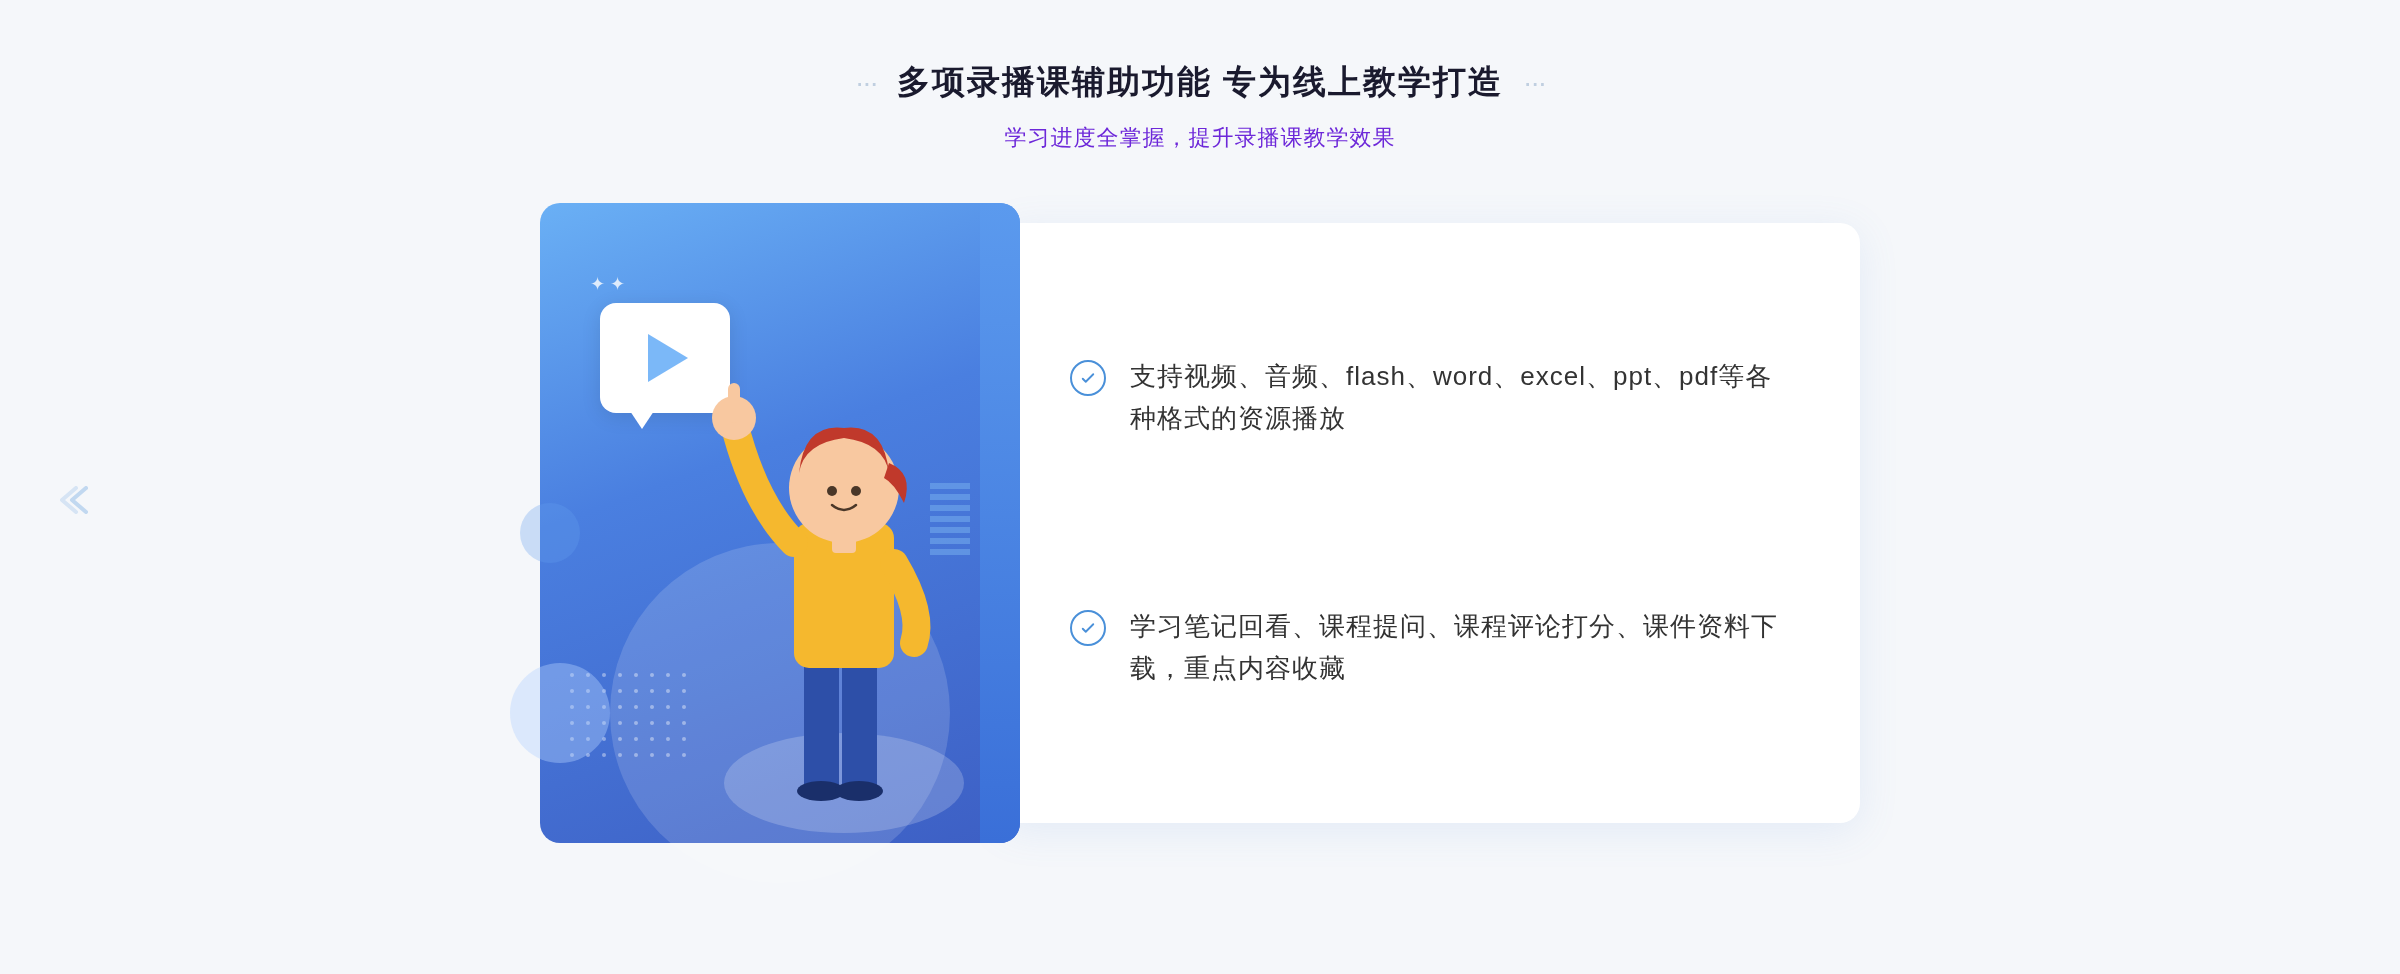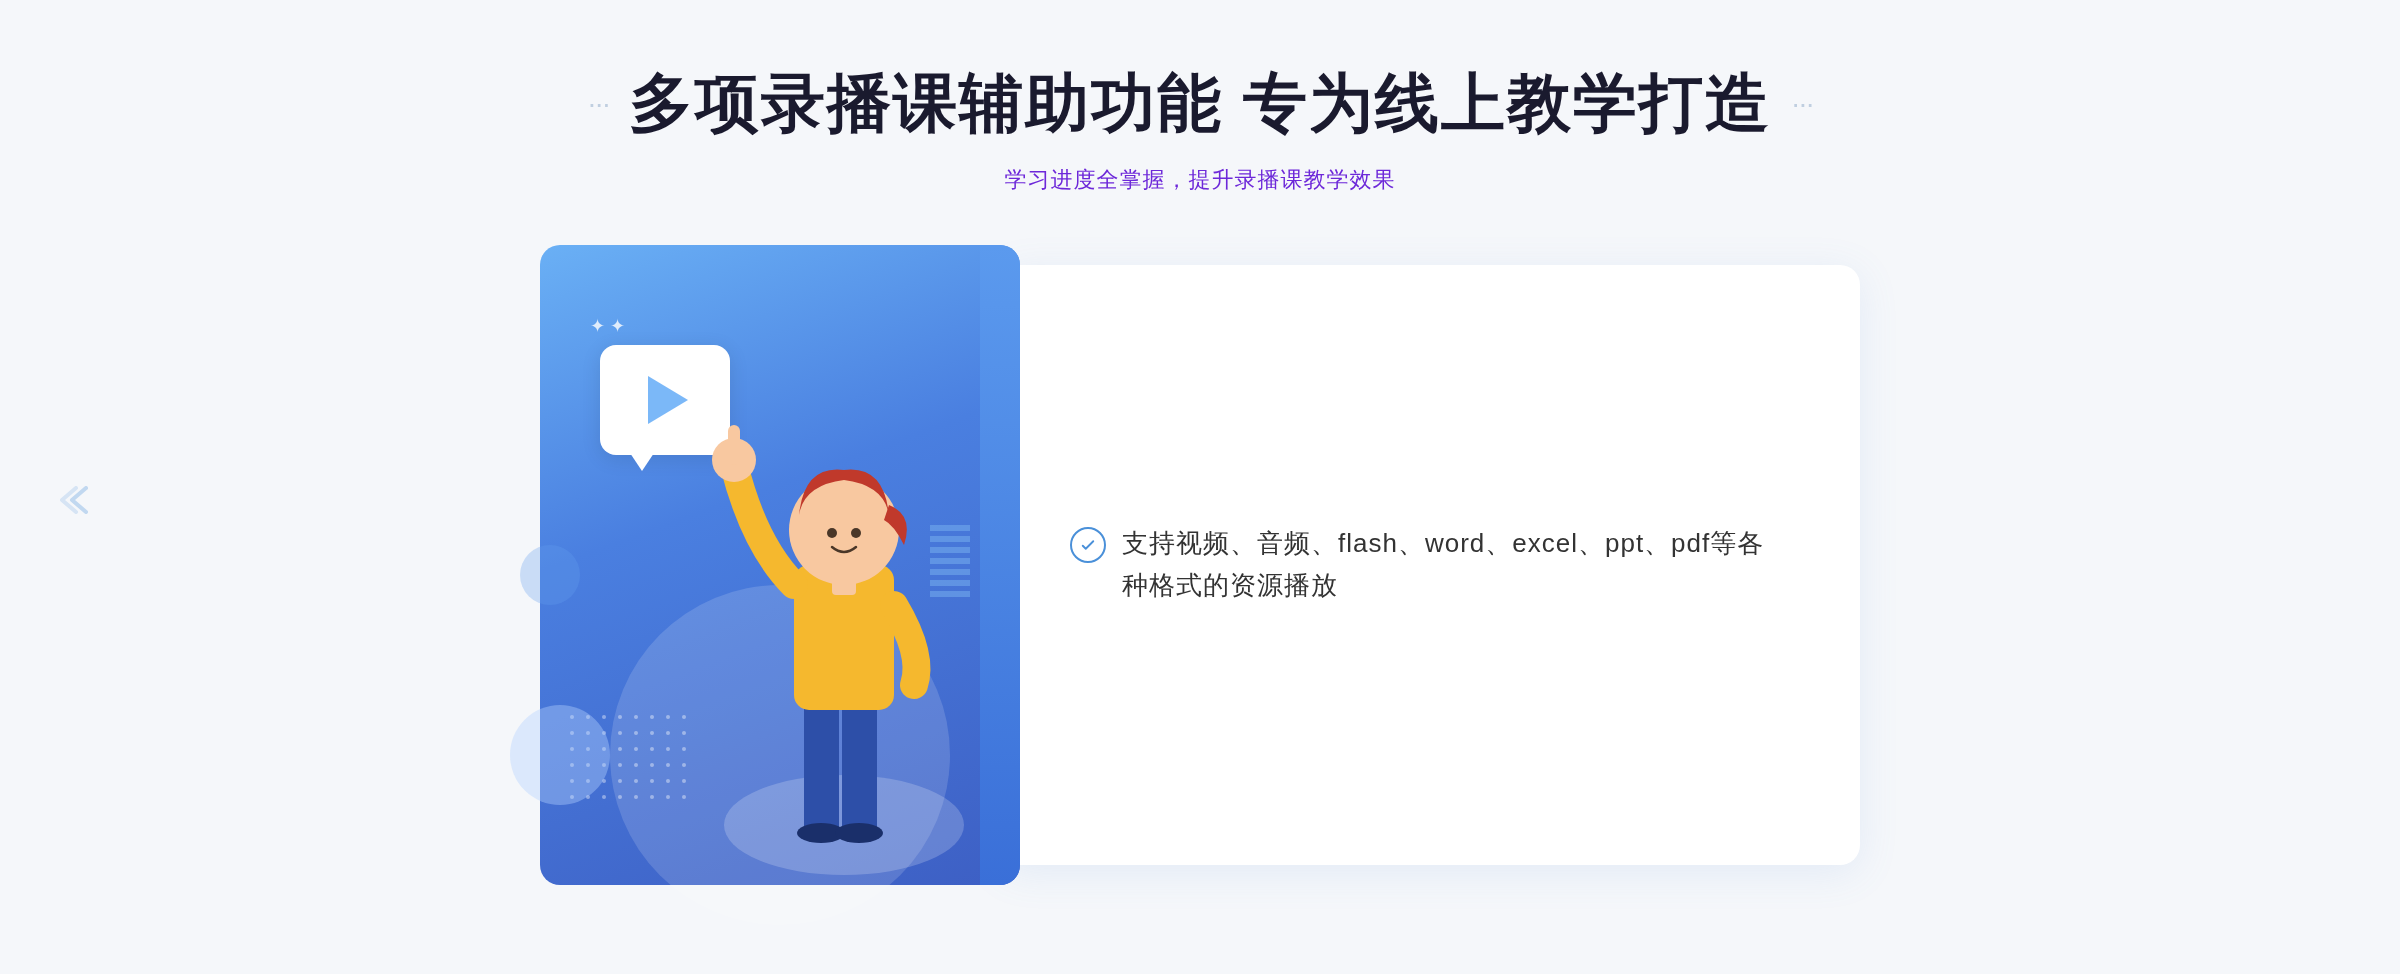--- a/index.html
+++ b/index.html
@@ -48,21 +48,21 @@
       margin-bottom: 18px;
     }
 
     .header-decorators {
       color: #c0cfe0;
       font-size: 28px;
       letter-spacing: -2px;
     }
 
     .header-title {
-      font-size: 64px;
+      font-size: 33px;
       font-weight: 600;
       color: #1a1a2e;
       letter-spacing: 2px;
     }
 
     .header-subtitle {
       font-size: 22px;
       color: #6d28d9;
       letter-spacing: 1px;
     }
@@ -224,21 +224,21 @@
       box-shadow: 0 8px 40px rgba(100, 150, 220, 0.12);
       display: flex;
       flex-direction: column;
       justify-content: space-around;
       z-index: 2;
     }
 
     .feature-item {
       display: flex;
       align-items: flex-start;
-      gap: 16px;
+      gap: 24px;
       padding: 8px 0;
     }
 
     .check-icon {
       width: 36px;
       height: 36px;
       border-radius: 50%;
       border: 2.5px solid #4a90d9;
       display: flex;
       align-items: center;
@@ -460,19 +460,27 @@
 
       <div id="features-container" style="display: flex; flex-direction: column; justify-content: space-around; height: 100%;">
           <div class="feature-item">
             <div class="check-icon">
               <svg viewBox="0 0 24 24" fill="none" xmlns="http://www.w3.org/2000/svg">
     <path d="M5 13l4 4L19 7" stroke="#4a90d9" stroke-width="2.5" stroke-linecap="round" stroke-linejoin="round"></path>
   </svg>
             </div>
             <span class="feature-text">支持视频、音频、flash、word、excel、ppt、pdf等各种格式的资源播放</span>
           </div>
+          <div class="feature-item">
+            <div class="check-icon">
+              <svg viewBox="0 0 24 24" fill="none" xmlns="http://www.w3.org/2000/svg">
+    <path d="M5 13l4 4L19 7" stroke="#4a90d9" stroke-width="2.5" stroke-linecap="round" stroke-linejoin="round"></path>
+  </svg>
+            </div>
+            <span class="feature-text">学习笔记回看、课程提问、课程评论打分、课件资料下载，重点内容收藏</span>
+          </div>
         </div>
 
     </div>
 
   </div>
 
 </div>
 
 </body></html>

